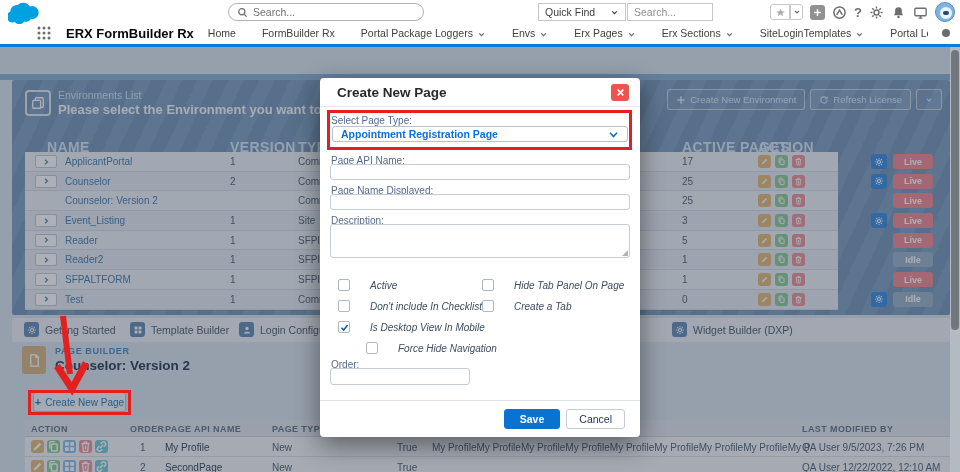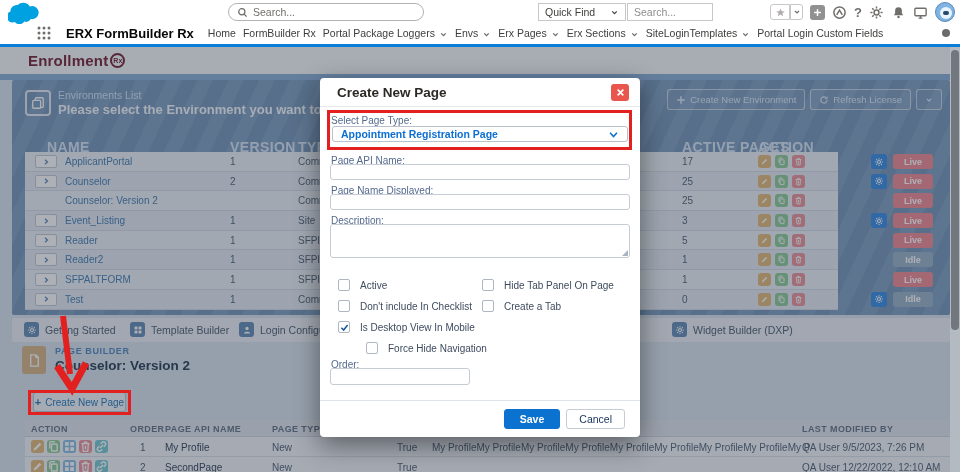--- a/index.html
+++ b/index.html
@@ -26,21 +26,21 @@
   .helpq { font-size:13px; font-weight:bold; color:#706e6b; }
   .avatar { width:20px; height:20px; border-radius:50%; background:#7fb3e3; border:1px solid #5a89b8; position:relative; overflow:hidden; }
   .avatar:before { content:""; position:absolute; left:4px; top:4px; width:12px; height:12px; border-radius:50%; background:#eaf4fd; }
   .avatar:after { content:""; position:absolute; left:7px; top:8px; width:6px; height:4px; border-radius:3px; background:#274b6d; }
 
   
   .navbar { position:absolute; left:0; top:24px; width:960px; height:23px; background:#fff;
     border-bottom:3px solid #0b7cd8; display:flex; align-items:center; padding:0 10px 2px 10px; gap:14px; }
   .waffle { width:16px; height:16px; color:#706e6b; flex:0 0 auto; margin-left:26px; }
   .appname { font-size:13px; font-weight:bold; color:#080707; white-space:nowrap; }
-  .nav-items { display:flex; align-items:center; gap:7px; flex:1; overflow:hidden;text-align:right; }
+  .nav-items { display:flex; align-items:center; gap:26px; flex:1; overflow:hidden;text-align:right; }
   .nav-item { display:flex; align-items:center; gap:4px; font-size:10.5px; color:#3e3e3c; white-space:nowrap; cursor:pointer; }
   .nav-item .caret { width:9px; height:9px; color:#706e6b; }
   .nav-edit-dot { width:8px; height:8px; border-radius:50%; background:#6b6b6b; flex:0 0 auto; }
 
   
   .page { position:absolute; left:0; top:47px; width:960px; height:425px; background:#dce6f0; }
   .banner { position:absolute; left:0; top:0; width:960px; height:27px; background:#f7f9fb; display:flex; align-items:center; padding-left:28px; }
   .brandword { font-size:15px; font-weight:bold; color:#7c2d3e; letter-spacing:.2px; }
   .brandbadge { width:15px; height:15px; border:2px solid #7c2d3e; border-radius:50%; color:#7c2d3e; font-size:7px; font-weight:bold;
     display:flex; align-items:center; justify-content:center; margin-left:2px; }
@@ -121,21 +121,21 @@
   .m-body { position:relative; height:292px; }
   .m-label { position:absolute; left:11px; font-size:10px; color:#54698d; }
   .m-input { position:absolute; left:10px; width:300px; height:16px; border:1px solid #c5ccd6; border-radius:3px; background:#fff; }
   .m-select { position:absolute; left:12px; top:19px; width:296px; height:16px; border:1px solid #b8c1cc; border-radius:3px;
     display:flex; align-items:center; justify-content:space-between; padding:0 8px; cursor:pointer; background:#fff; }
   .m-select span { font-size:10.5px; font-weight:bold; color:#0d6fd2; }
   .m-select svg { width:11px; height:11px; color:#0d6fd2; }
   .m-textarea { position:absolute; left:10px; top:117px; width:300px; height:34px; border:1px solid #c5ccd6; border-radius:3px; background:#fff; }
   .m-textarea:after { content:""; position:absolute; right:1px; bottom:1px; width:0; height:0;
     border-left:6px solid transparent; border-bottom:6px solid #aab4c0; }
-  .chk { position:absolute; display:flex; align-items:center; gap:10px; cursor:pointer; }
+  .chk { position:absolute; display:flex; align-items:center; gap:20px; cursor:pointer;font-style:italic; }
   .chk .box { width:12px; height:12px; border:1px solid #aeb7c2; border-radius:2px; background:#fff; color:#14559c;
     display:flex; align-items:center; justify-content:center; }
   .chk .box svg { width:9px; height:9px; }
   .chk span.lbl { font-size:10px; color:#3e4b5e; }
   .m-order-input { position:absolute; left:10px; top:261px; width:140px; height:17px; border:1px solid #c5ccd6; border-radius:3px; background:#fff; }
   .m-foot { position:absolute; left:0; bottom:0; width:320px; height:37px; border-top:1px solid #dfe3ea;
     display:flex; align-items:center; justify-content:flex-end; gap:6px; padding-right:15px; }
   .btn-save { height:20px; padding:0 15px; background:#0b72d0; border:1px solid #0b72d0; border-radius:3px;
     color:#fff; font-size:10.5px; font-weight:bold; display:flex; align-items:center; cursor:pointer; }
   .btn-cancel { height:20px; padding:0 12px; background:#fff; border:1px solid #c5ccd6; border-radius:3px;
@@ -278,24 +278,20 @@
             </svg></span>
         </div>
         <div class="nav-item">
           <span>Portal Login Custom Fields</span>
         </div>
       </div>
     <span class="nav-edit-dot"></span>
   </nav>
 
   <div class="page">
-    <div class="banner">
-      <span class="brandword">Enrollment</span>
-      <span class="brandbadge">Rx</span>
-    </div>
     <div class="bluestrip"></div>
 
     <div class="env-panel">
       <span class="env-hicon">
         <svg width="14" height="14" viewBox="0 0 16 16" fill="none" stroke="currentColor" stroke-width="1.5">
             <rect x="5" y="2" width="9" height="11" rx="1"></rect>
             <rect x="2" y="5" width="9" height="9" rx="1" fill="#7fa0c2"></rect>
           </svg>
       </span>
       <span class="env-sub">Environments List</span>

